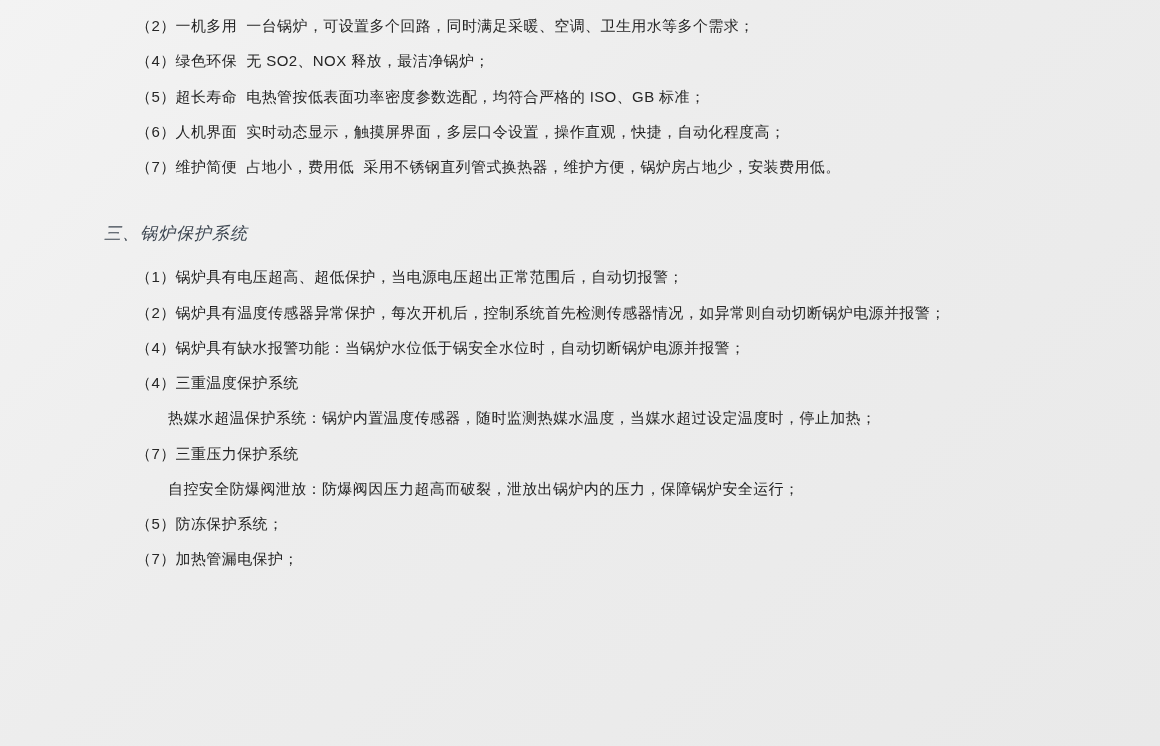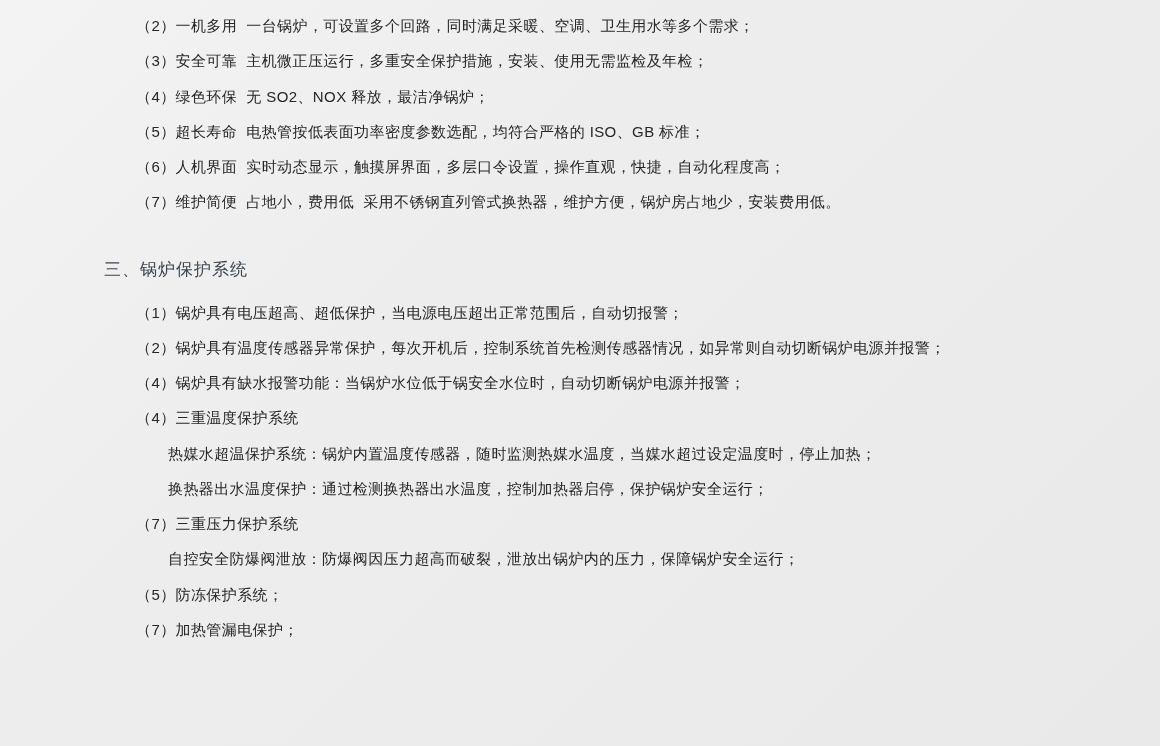--- a/index.html
+++ b/index.html
@@ -44,47 +44,46 @@
     padding-left: 168px;
   }
   .heading {
     font-size: 17px;
     color: #3c4550;
     letter-spacing: 1px;
     padding-left: 104px;
     padding-top: 38px;
     padding-bottom: 14px;
     white-space: pre;
+    font-style: italic;
   }
   .spacer-top {
     height: 4px;
   }
 </style>
 </head>
 <body>
 
 <div class="page">
   <div class="content">
 
     <div class="spacer-top"></div>
 
     <div class="para lvl1">（2）一机多用  一台锅炉，可设置多个回路，同时满足采暖、空调、卫生用水等多个需求；</div>
-    <div class="para lvl1">（3）安全可靠  主机微正压运行，多重安全保护措施，安装、使用无需监检及年检；</div>
     <div class="para lvl1">（4）绿色环保  无 SO2、NOX 释放，最洁净锅炉；</div>
     <div class="para lvl1">（5）超长寿命  电热管按低表面功率密度参数选配，均符合严格的 ISO、GB 标准；</div>
     <div class="para lvl1">（6）人机界面  实时动态显示，触摸屏界面，多层口令设置，操作直观，快捷，自动化程度高；</div>
     <div class="para lvl1">（7）维护简便  占地小，费用低  采用不锈钢直列管式换热器，维护方便，锅炉房占地少，安装费用低。</div>
 
     <div class="heading">三、锅炉保护系统</div>
 
     <div class="para lvl1">（1）锅炉具有电压超高、超低保护，当电源电压超出正常范围后，自动切报警；</div>
     <div class="para lvl1">（2）锅炉具有温度传感器异常保护，每次开机后，控制系统首先检测传感器情况，如异常则自动切断锅炉电源并报警；</div>
     <div class="para lvl1">（4）锅炉具有缺水报警功能：当锅炉水位低于锅安全水位时，自动切断锅炉电源并报警；</div>
     <div class="para lvl1">（4）三重温度保护系统</div>
     <div class="para lvl2">热媒水超温保护系统：锅炉内置温度传感器，随时监测热媒水温度，当媒水超过设定温度时，停止加热；</div>
-    <div class="para lvl2">换热器出水温度保护：通过检测换热器出水温度，控制加热器启停，保护锅炉安全运行；</div>
     <div class="para lvl1">（7）三重压力保护系统</div>
     <div class="para lvl2">自控安全防爆阀泄放：防爆阀因压力超高而破裂，泄放出锅炉内的压力，保障锅炉安全运行；</div>
     <div class="para lvl1">（5）防冻保护系统；</div>
     <div class="para lvl1">（7）加热管漏电保护；</div>
 
   </div>
 </div>
 
 </body></html>

